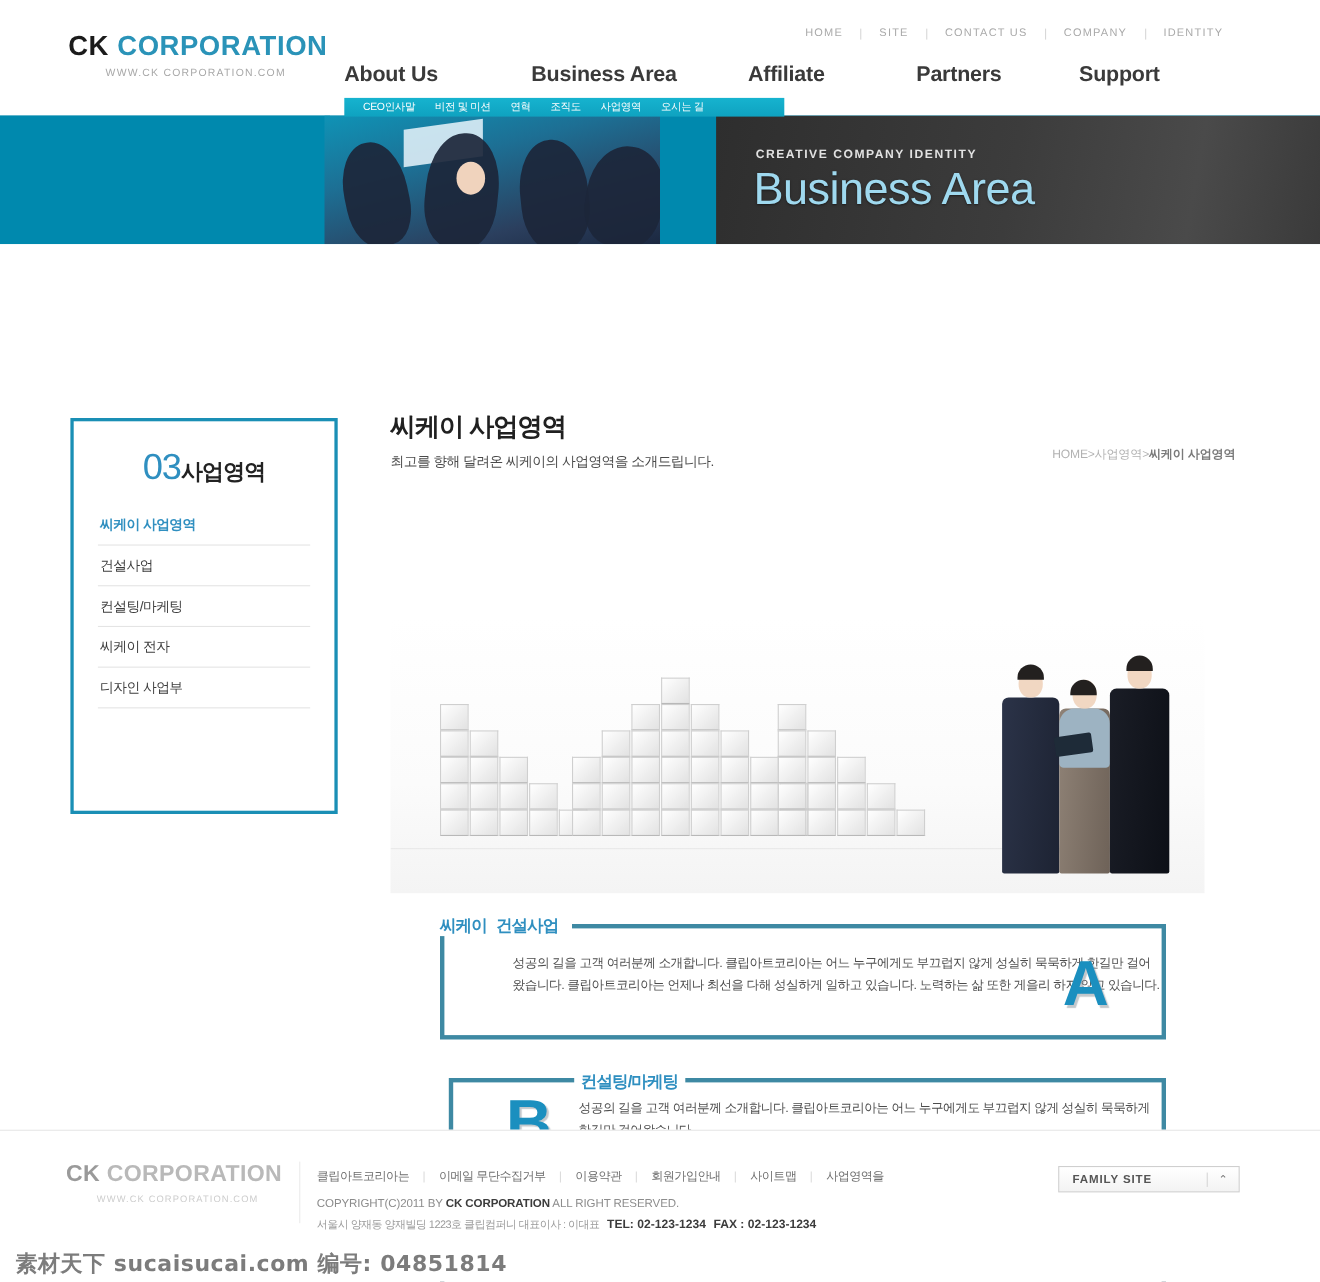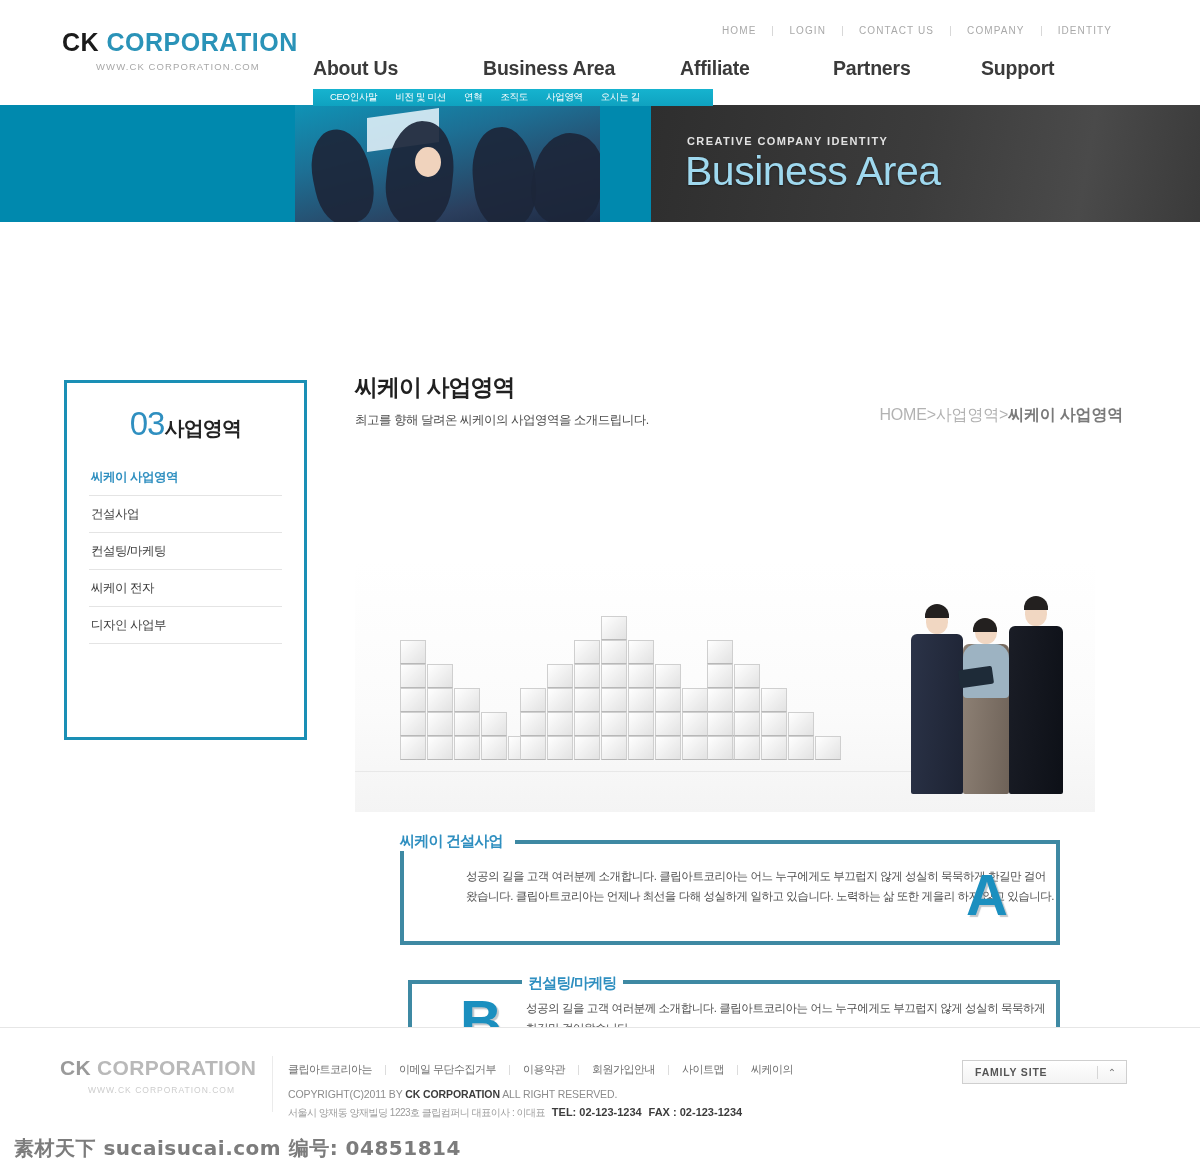--- a/index.html
+++ b/index.html
@@ -68,21 +68,21 @@
   .sidebar-word { font-size: 20px; color: #222; font-weight: bold; letter-spacing: -0.8px; }
   .sidebar-list { list-style: none; margin: 0 22px; }
   .sidebar-list li { border-bottom: 1px solid #e4e4e4; }
   .sidebar-list li a { display: block; padding: 10px 2px 9px; font-size: 12.5px; color: #3c3c3c;
                        text-decoration: none; letter-spacing: -0.5px; }
   .sidebar-list li.active a { color: #2f8fc0; font-weight: bold; }
 
   .content { position: absolute; left: 355px; top: 150px; width: 770px; }
   .page-title { font-size: 23px; font-weight: bold; color: #202020; letter-spacing: -1px; }
   .page-sub { font-size: 12.5px; color: #4a4a4a; margin-top: 9px; letter-spacing: -0.5px; }
-  .breadcrumb { position: absolute; right: 2px; top: 33px; font-size: 16px; color: #b2b2b2; letter-spacing: -0.2px; }
+  .breadcrumb { position: absolute; right: 2px; top: 33px; font-size: 11px; color: #b2b2b2; letter-spacing: -0.2px; }
   .breadcrumb b { color: #7a7a7a; }
 
   
   .hero-img { position: absolute; left: 355px; top: 340px; width: 740px; height: 250px; overflow: hidden;
               background: linear-gradient(180deg, #ffffff 0%, #fbfbfb 60%, #f4f4f4 100%); }
   .boxstack { position: absolute; bottom: 52px; display: flex; align-items: flex-end; }
   .boxstack .col { display: flex; flex-direction: column-reverse; margin-right: 1px; }
   .boxstack .bx { width: 26px; height: 24px; background: linear-gradient(135deg,#ffffff,#e2e2e2);
                   border: 1px solid #cfcfcf; border-bottom-color:#b8b8b8; }
   .bs-a { left: 45px; }
@@ -112,21 +112,21 @@
   .sec { position: absolute; }
   .sec-a { left: 400px; top: 618px; width: 660px; height: 105px; border: 4px solid #3e89a3; background: #fff; }
   .sec-b { left: 408px; top: 758px; width: 652px; height: 80px; border: 4px solid #3e89a3; background: #fff; }
   .sec-c { left: 400px; top: 855px; width: 660px; height: 105px; border: 4px solid #8b95a0; background: #fff; }
 
   .sec-head { position: absolute; font-size: 15px; font-weight: bold; color: #2f8fc0; letter-spacing: -0.8px; white-space: nowrap; }
   .sec-body { position: absolute; font-size: 11.5px; color: #4c4c4c; line-height: 1.75; letter-spacing: -0.45px; }
   .sec-letter { position: absolute; font-size: 58px; font-weight: bold; color: #1b8fbf; line-height: 1;
                 text-shadow: 2px 2px 1px rgba(120,130,140,.45); }
 
-  .a-head { left: -4px; top: -12px; background: #fff; padding-right: 12px; }
+  .a-head { left: -4px; top: -12px; background: #fff; padding-right: 12px; font-family: Liberation Mono, monospace; }
   .a-body { left: 62px; top: 22px; }
   .a-letter { right: 48px; top: 22px; }
   .b-head { left: 110px; top: -10px; background: #fff; padding: 0 6px; }
   .b-body { left: 114px; top: 14px; }
   .b-letter { left: 48px; top: 8px; }
   .c-head { left: 18px; top: 14px; }
   .c-body { left: 18px; top: 42px; }
   .c-letter { right: 58px; top: 22px; }
 
   
@@ -171,21 +171,21 @@
     <div class="logo-block">
       <div class="logo-main">
         <span class="logo-ck">CK </span><span class="logo-corp">CORPORATION</span>
       </div>
       <div class="logo-url">WWW.CK CORPORATION.COM</div>
     </div>
 
     <div class="utilnav">
       <a href="#">HOME</a>
       <span class="sep"></span>
-      <a href="#">LOGIN</a>
+      <a href="#">SITE</a>
       <span class="sep"></span>
       <a href="#">CONTACT US</a>
       <span class="sep"></span>
       <a href="#">COMPANY</a>
       <span class="sep"></span>
       <a href="#">IDENTITY</a>
     </div>
 
     <div class="mainnav">
       <a href="#" class="nav-item">About Us</a>
@@ -412,21 +412,21 @@
       <a href="#">클립아트코리아는</a>
       <span class="sep"></span>
       <a href="#">이메일 무단수집거부</a>
       <span class="sep"></span>
       <a href="#">이용약관</a>
       <span class="sep"></span>
       <a href="#">회원가입안내</a>
       <span class="sep"></span>
       <a href="#">사이트맵</a>
       <span class="sep"></span>
-      <a href="#">씨케이의</a>
+      <a href="#">사업영역을</a>
     </div>
 
     <div class="f-copy">
       <span>COPYRIGHT(C)2011 BY </span><b>CK CORPORATION</b><span> ALL RIGHT RESERVED.</span>
     </div>
     <div class="f-addr">
       <span>서울시 양재동 양재빌딩 1223호 클립컴퍼니  대표이사 : 이대표</span>&nbsp;&nbsp;&nbsp;<b>TEL: 02-123-1234</b>&nbsp;&nbsp;&nbsp;<b>FAX : 02-123-1234</b>
     </div>
   </div>
 

